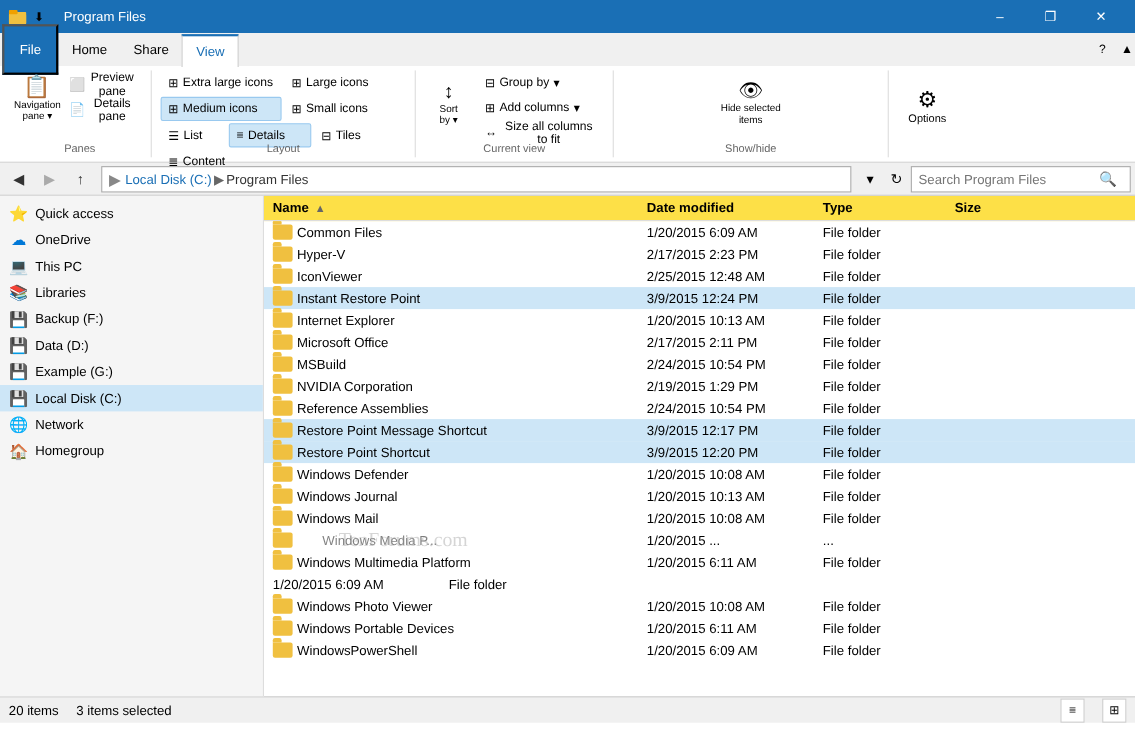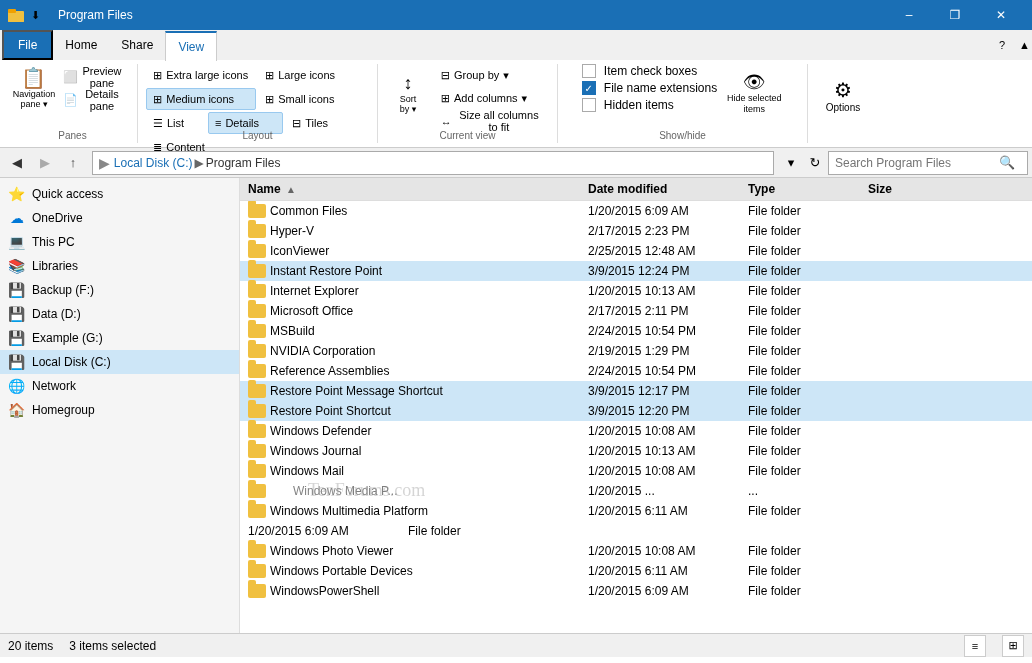--- a/index.html
+++ b/index.html
@@ -7,21 +7,21 @@
 
     
     .title-bar { background: #1a6fb5; height: 30px; display: flex; align-items: center; padding: 0 8px; }
     .title-bar-icon { width: 16px; height: 16px; margin-right: 6px; display: flex; align-items: center; justify-content: center; }
     .title-bar-title { color: white; font-size: 12px; flex: 1; }
     .title-bar-buttons { display: flex; gap: 0; }
     .title-bar-btn { width: 46px; height: 30px; border: none; background: transparent; color: white; font-size: 12px; cursor: pointer; display: flex; align-items: center; justify-content: center; }
     .ribbon-tabs { display: flex; align-items: center; background: #f0f0f0; height: 30px; padding-left: 2px; }
     .ribbon-tab { height: 30px; padding: 0 12px; border: none; background: transparent; font-size: 12px; cursor: pointer; display: flex; align-items: center; }
     .ribbon-tab.active { background: white; border-top: 2px solid #1a6fb5; border-left: 1px solid #ccc; border-right: 1px solid #ccc; color: #1a6fb5; margin-top: 2px; }
-    .ribbon-file { background: #1a6fb5; color: white; font-size: 12px; padding: 0 14px; height: 30px; display: flex; align-items: center; cursor: pointer; }
+    .ribbon-file { background: #1a6fb5; color: white; font-size: 12px; padding: 0 14px; height: 46px; display: flex; align-items: center; cursor: pointer; }
 
     .ribbon-content { background: white; border-bottom: 1px solid #ccc; padding: 4px 8px; display: flex; align-items: stretch; height: 88px; }
     .ribbon-group { display: flex; flex-direction: column; align-items: center; padding: 0 8px; border-right: 1px solid #ddd; position: relative; }
     .ribbon-group:last-child { border-right: none; }
     .ribbon-group-label { font-size: 10px; color: #666; position: absolute; bottom: 2px; left: 0; right: 0; text-align: center; }
     .ribbon-group-content { display: flex; align-items: center; flex: 1; padding-bottom: 14px; gap: 2px; }
     .ribbon-btn-small { display: flex; align-items: center; gap: 4px; padding: 2px 6px; border: 1px solid transparent; background: transparent; cursor: pointer; font-size: 11px; border-radius: 2px; height: 22px; }
 
     
     .toolbar { background: #f0f0f0; height: 30px; display: flex; align-items: center; padding: 0 4px; border-bottom: 1px solid #ccc; gap: 2px; }
@@ -39,21 +39,21 @@
 
     
     .sidebar { width: 240px; border-right: 1px solid #ddd; overflow-y: auto; padding: 4px 0; background: #f5f5f5; }
     .sidebar-item { display: flex; align-items: center; padding: 3px 8px; cursor: pointer; gap: 6px; font-size: 12px; }
     .sidebar-item.active { background: #cde6f7; }
     .sidebar-item .si-icon { width: 18px; height: 18px; display: flex; align-items: center; justify-content: center; font-size: 14px; }
     .sidebar-item .si-label { flex: 1; }
 
     
     .file-list { flex: 1; overflow-y: auto; }
-    .file-list-header { display: flex; align-items: center; padding: 4px 8px; border-bottom: 1px solid #ddd; background: #e5e5e5; font-size: 12px; font-weight: 600; position: sticky; top: 0; z-index: 1; }
+    .file-list-header { display: flex; align-items: center; padding: 4px 8px; border-bottom: 1px solid #ddd; background: #fde047; font-size: 12px; font-weight: 600; position: sticky; top: 0; z-index: 1; }
     .col-name { width: 340px; }
     .col-date { width: 160px; }
     .col-type { width: 120px; }
     .col-size { width: 80px; }
 
     .file-row { display: flex; align-items: center; padding: 3px 8px; cursor: pointer; font-size: 12px; }
     .file-row.selected { background: #cde6f7; }
 
     
     .status-bar { height: 24px; background: #f0f0f0; border-top: 1px solid #ccc; display: flex; align-items: center; padding: 0 8px; font-size: 12px; gap: 16px; }
@@ -186,34 +186,20 @@
               <span>Size all columns to fit</span>
           </button>
         </div>
       </div>
     </div>
     <div class="ribbon-group-label">Current view</div>
   </div>
 
   <div class="ribbon-group" style="width:250px;">
     <div class="ribbon-group-content" style="gap:8px; padding-bottom:16px; align-items:flex-start;">
-      <div style="display:flex;flex-direction:column;gap:3px;">
-        <label style="display:flex;align-items:center;gap:4px;cursor:pointer;">
-          <div class="cb"></div>
-          <span>Item check boxes</span>
-        </label>
-        <label style="display:flex;align-items:center;gap:4px;cursor:pointer;">
-          <div class="cb checked">✓</div>
-          <span>File name extensions</span>
-        </label>
-        <label style="display:flex;align-items:center;gap:4px;cursor:pointer;">
-          <div class="cb"></div>
-          <span>Hidden items</span>
-        </label>
-      </div>
       <div style="display:flex;flex-direction:column;align-items:center;justify-content:center;width:58px;height:58px;border:1px solid transparent;cursor:pointer;">
         <div style="font-size:18px;">👁</div>
         <div style="font-size:9px;text-align:center;line-height:1.2;">Hide selected<br>items</div>
       </div>
     </div>
     <div class="ribbon-group-label">Show/hide</div>
   </div>
 
   <div class="ribbon-group" style="width:70px;border-right:none;">
     <div class="ribbon-group-content" style="padding-bottom:16px;">

